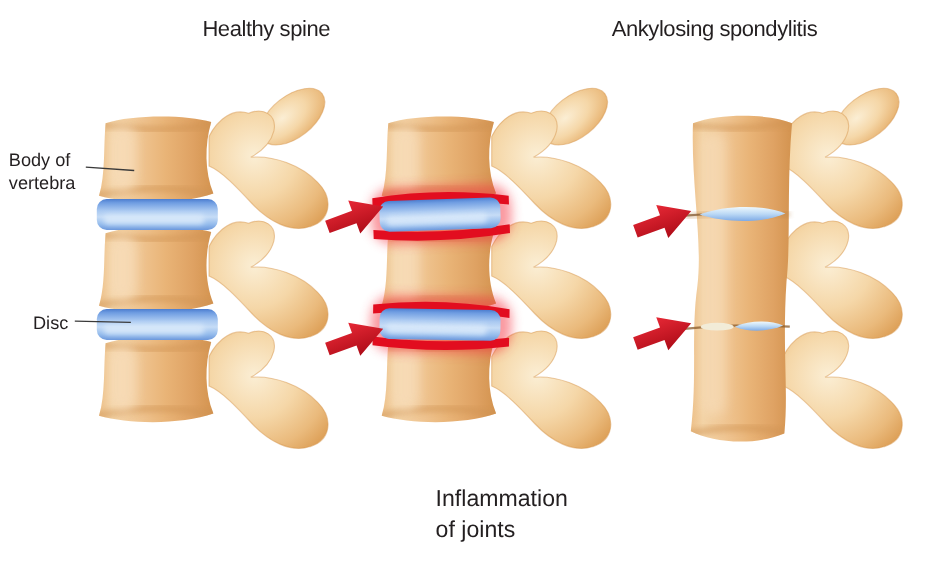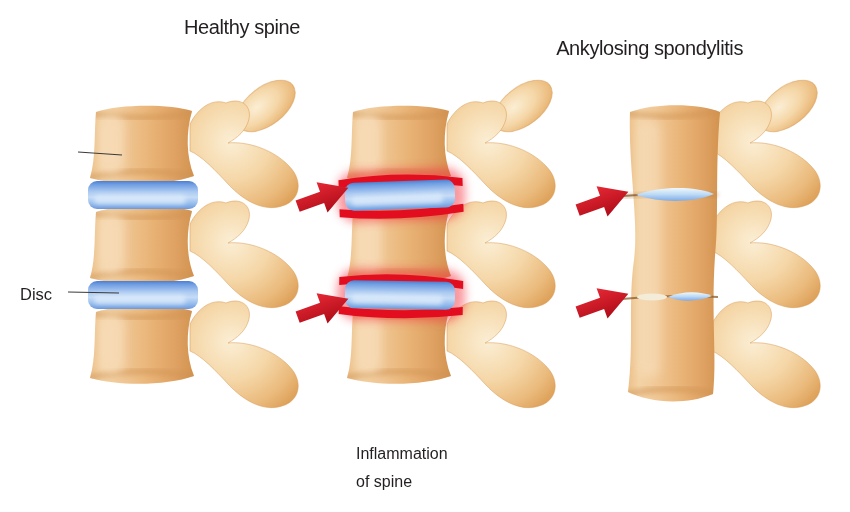--- a/index.html
+++ b/index.html
@@ -4,25 +4,25 @@
 <style>
   html,body{margin:0;padding:0;background:#fff;}
   .canvas{
     position:relative;width:850px;height:512px;background:#ffffff;
     font-family:"Liberation Sans", sans-serif;color:#231f20;overflow:hidden;
   }
   .art{position:absolute;left:0;top:0;}
   .title{position:absolute;top:16px;font-size:20px;letter-spacing:-0.4px;
     font-weight:400;text-align:right;white-space:nowrap;}
   .title-healthy{left:40px;width:260px;}
-  .title-as{left:393px;width:350px;margin-top:21px;}
+  .title-as{left:393px;width:350px;}
   .side-label{position:absolute;font-size:16.5px;line-height:21px;}
   .lbl-body{left:8px;top:136px;}
-  .lbl-disc{left:20px;top:284px;}
-  .caption{position:absolute;font-size:16px;line-height:28px;}
+  .lbl-disc{left:30px;top:284px;}
+  .caption{position:absolute;font-size:21px;line-height:28px;margin-left:40px;}
   .cap-inflammation{left:356px;top:440px;}
   .cap-fusion{left:600px;top:440px;}
   .line{display:block;}
 </style>
 </head>
 <body>
 
 <div class="canvas">
 
   <svg class="art" width="850" height="512" viewBox="0 0 850 512">
@@ -166,24 +166,28 @@
     <use href="#arrowG" transform="translate(576,180)"></use>
     <use href="#arrowG" transform="translate(576,282)"></use>
 
     <path d="M78,152 L122,155" stroke="#3a3a3a" stroke-width="1.2"></path>
     <path d="M68,292 L119,293" stroke="#3a3a3a" stroke-width="1.2"></path>
   </svg>
 
   <div class="title title-healthy">Healthy spine</div>
   <div class="title title-as">Ankylosing spondylitis</div>
 
+  <div class="side-label lbl-body">
+    <span class="line">Body of</span>
+    <span class="line">vertebra</span>
+  </div>
 
   <div class="side-label lbl-disc">Disc</div>
 
   <div class="caption cap-inflammation">
     <span class="line">Inflammation</span>
-    <span class="line">of spine</span>
+    <span class="line">of joints</span>
   </div>
 
   <div class="caption cap-fusion">
   </div>
 
 </div>
 
 </body></html>

